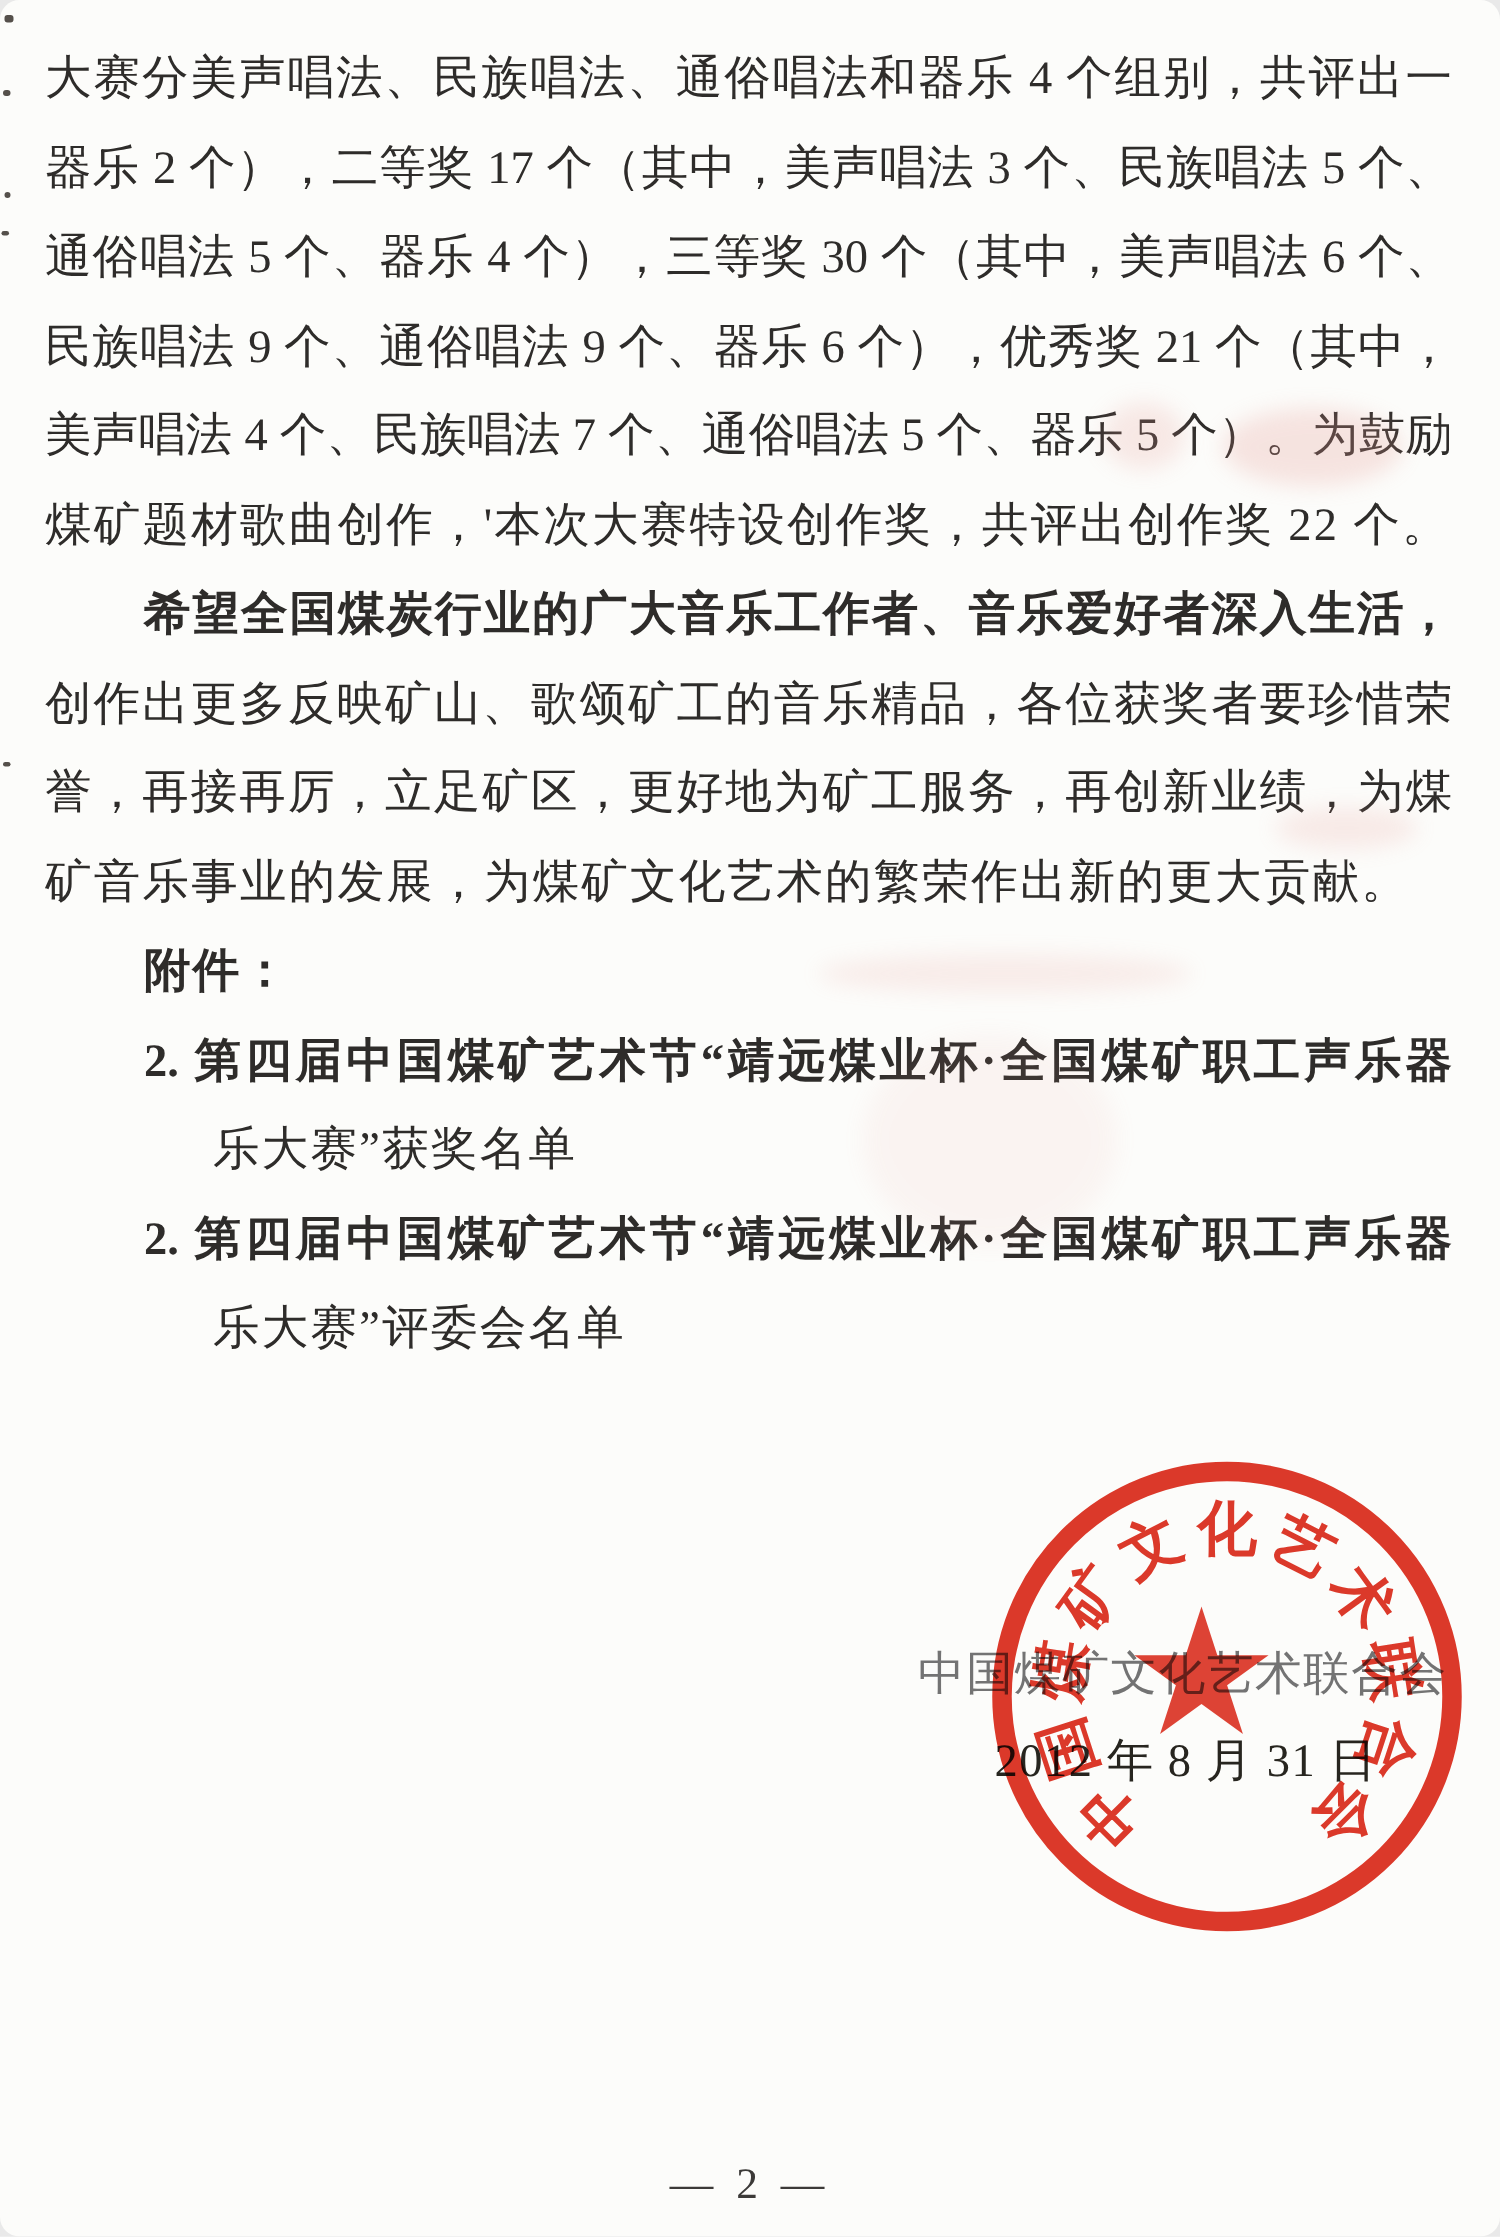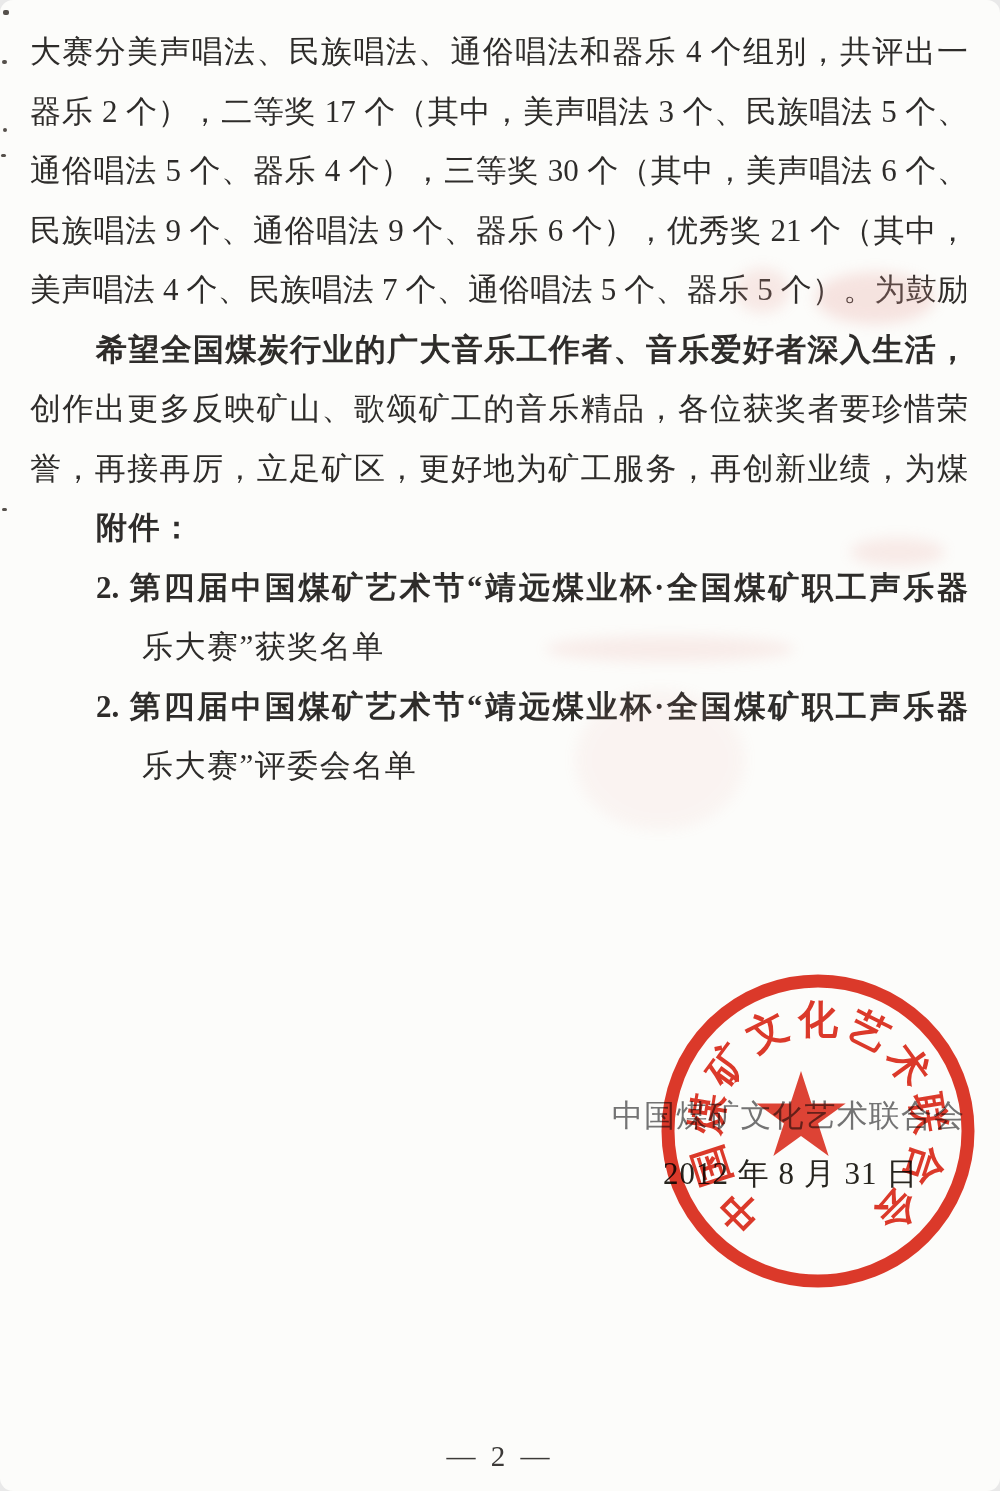--- a/index.html
+++ b/index.html
@@ -41,23 +41,25 @@
 <body>
 
 <div class="page">
 
   <div class="textblock">
     <div class="line">大赛分美声唱法、民族唱法、通俗唱法和器乐 4 个组别，共评出一</div>
     <div class="line">器乐 2 个），二等奖 17 个（其中，美声唱法 3 个、民族唱法 5 个、</div>
     <div class="line">通俗唱法 5 个、器乐 4 个），三等奖 30 个（其中，美声唱法 6 个、</div>
     <div class="line">民族唱法 9 个、通俗唱法 9 个、器乐 6 个），优秀奖 21 个（其中，</div>
     <div class="line">美声唱法 4 个、民族唱法 7 个、通俗唱法 5 个、器乐 5 个）。为鼓励</div>
+    <div class="line short">煤矿题材歌曲创作，'本次大赛特设创作奖，共评出创作奖 22 个。</div>
     <div class="line indent">希望全国煤炭行业的广大音乐工作者、音乐爱好者深入生活，</div>
     <div class="line">创作出更多反映矿山、歌颂矿工的音乐精品，各位获奖者要珍惜荣</div>
     <div class="line">誉，再接再厉，立足矿区，更好地为矿工服务，再创新业绩，为煤</div>
+    <div class="line short">矿音乐事业的发展，为煤矿文化艺术的繁荣作出新的更大贡献。</div>
     <div class="line short indent">附件：</div>
     <div class="line indent">2. 第四届中国煤矿艺术节“靖远煤业杯·全国煤矿职工声乐器</div>
     <div class="line short indent2">乐大赛”获奖名单</div>
     <div class="line indent">2. 第四届中国煤矿艺术节“靖远煤业杯·全国煤矿职工声乐器</div>
     <div class="line short indent2">乐大赛”评委会名单</div>
   </div>
 
   <div class="bleed" style="left:735px;top:268px;width:55px;height:45px;opacity:.20;"></div>
   <div class="bleed" style="left:815px;top:272px;width:120px;height:52px;opacity:.25;"></div>
   <div class="bleed" style="left:850px;top:538px;width:95px;height:28px;opacity:.18;"></div>

